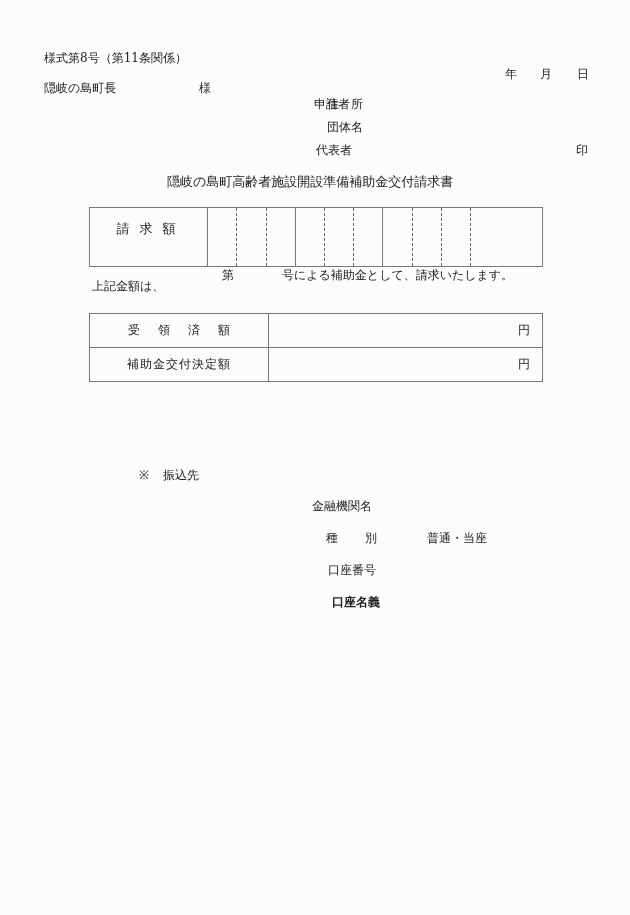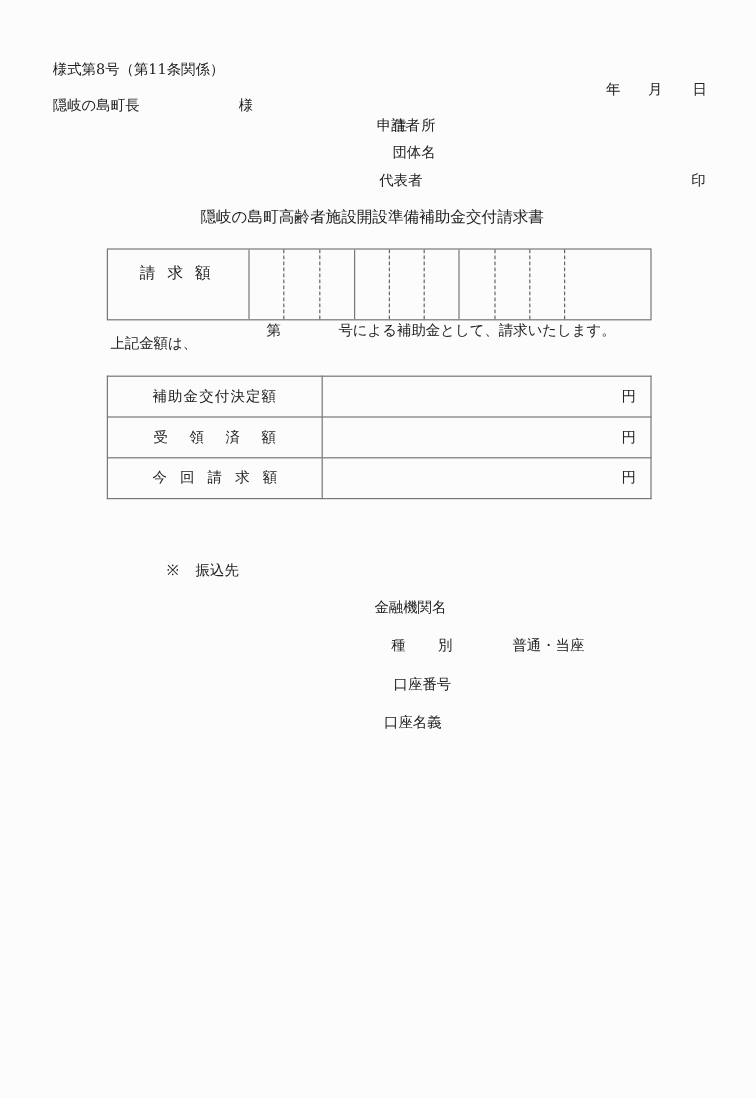--- a/index.html
+++ b/index.html
@@ -122,48 +122,40 @@
 </div>
 
 <div class="abs" style="left:92px; top:268px;margin-top:11px;">上記金額は、</div>
 <div class="abs" style="left:222px; top:268px;">第</div>
 <div class="abs" style="left:282px; top:268px;">号による補助金として、請求いたします。</div>
 
 <table class="summary-table">
   <tbody>
       <tr>
     <td class="label">
-      <span class="spaced-7">補助金交付決定額</span>
-    </td>
-    <td class="value">
-      <span>円</span>
-    </td>
-  </tr>
-  <tr>
-    <td class="label">
       <span class="spaced-4">受領済額</span>
     </td>
     <td class="value">
       <span>円</span>
     </td>
   </tr>
   <tr>
     <td class="label">
-      <span class="spaced-5">今回請求額</span>
+      <span class="spaced-7">補助金交付決定額</span>
     </td>
     <td class="value">
       <span>円</span>
     </td>
   </tr>
 </tbody>
   </table>
 
 <div class="abs" style="left:139px; top:468px;">※</div>
 <div class="abs" style="left:163px; top:468px;">振込先</div>
 
 <div class="abs" style="left:312px; top:499px;">金融機関名</div>
 
 <div class="abs" style="left:326px; top:531px;">種</div>
 <div class="abs" style="left:365px; top:531px;">別</div>
 <div class="abs" style="left:427px; top:531px;text-align:right;">普通・当座</div>
 
 <div class="abs" style="left:328px; top:563px;">口座番号</div>
-<div class="abs" style="left:320px; top:595px;">口座名義</div>
+<div class="abs" style="left:332px; top:595px;font-weight:bold;">口座名義</div>
 
 </body></html>

